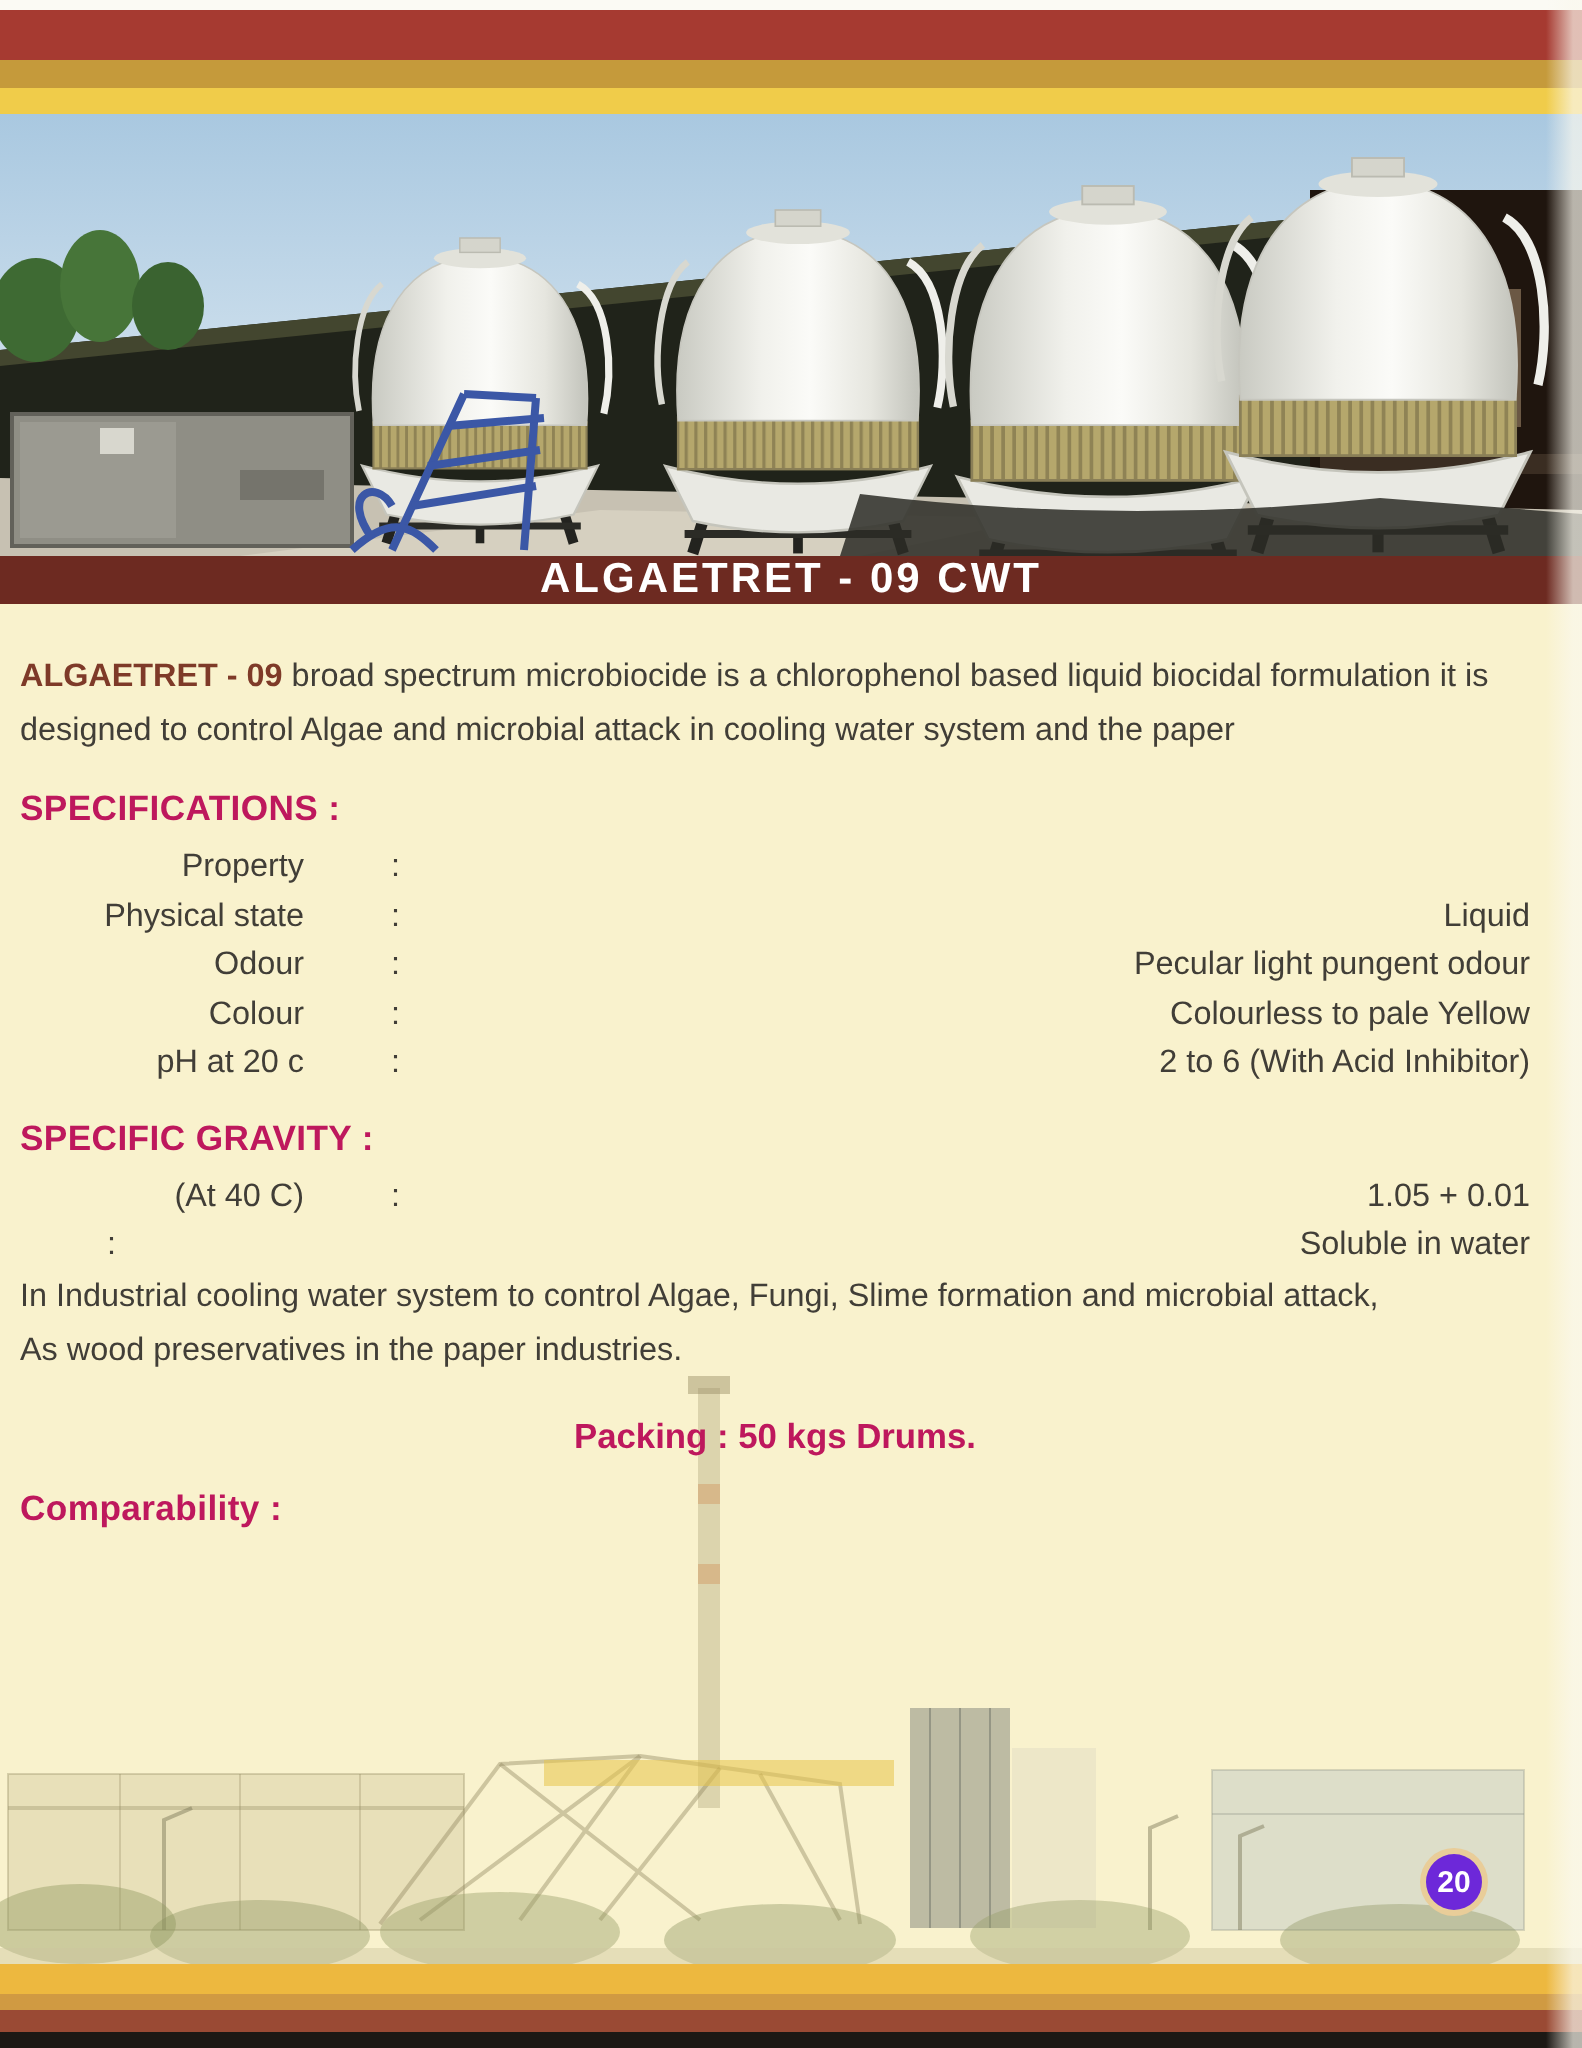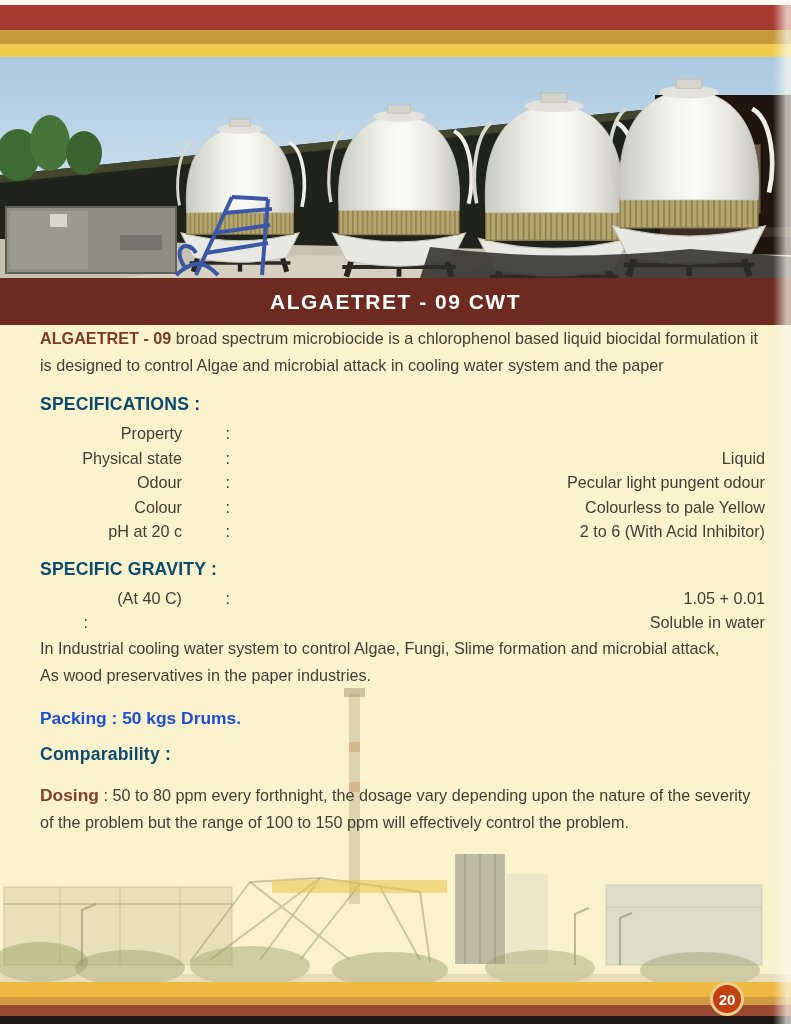--- a/index.html
+++ b/index.html
@@ -21,59 +21,59 @@
   .b-ochre { height:8px;  background:#D09A42; }
   .b-brick { height:11px; background:#9A4A34; }
   .b-black { height:8px;  background:#1C1814; }
 
   
   .photo { position:absolute; top:57px; left:0; width:791px; height:221px; z-index:2; overflow:hidden; }
   .photo svg { display:block; }
 
   
   .banner {
-    position:absolute; top:278px; left:0; right:0; height:47px; z-index:3;
+    position:absolute; top:278px; left:0; right:0; height:24px; z-index:3;
     background:#6D2A21; display:flex; align-items:center; justify-content:center;
   }
   .banner-title {
     color:#FFFFFF; font-weight:bold; font-size:21px; letter-spacing:1.5px;
   }
 
   
   .content {
     position:absolute; top:311px; left:0; width:791px; bottom:42px; z-index:2;
-    box-sizing:border-box; padding:12px 26px 0 40px;
+    box-sizing:border-box; padding:12px 26px 0 10px;
     color:#413E37; font-size:16.2px;
   }
   .intro { margin:2px 0 0; line-height:27px; }
   .lead { font-weight:bold; color:#7E3A28; }
   .section-heading {
-    font-size:17.6px; font-weight:bold; color:#0c4a6e;
+    font-size:17.6px; font-weight:bold; color:#be185d;
     margin:15px 0 6px; letter-spacing:0.2px;
   }
   .spec-table { line-height:24.5px;text-align:right; }
   .spec-row { display:flex; }
   .spec-label { width:142px; flex:none; }
   .spec-colon { width:48px; flex:none; }
   .spec-value { flex:1; }
   .app-line { line-height:27px; }
   .packing {
-    font-size:17.4px; font-weight:bold; color:#1d4ed8; margin:19px 0 0;
+    font-size:17.4px; font-weight:bold; color:#be185d; margin:19px 0 0;text-align:center;
   }
   .body-par { margin:4px 0 0; line-height:27px; }
   .dosing { margin:17px 0 0; line-height:27px; }
   .dosing-label { font-weight:bold; color:#83402C; font-size:17.4px; }
 
   
   .faded-factory { position:absolute; left:0; bottom:42px; width:791px; height:300px; z-index:1; pointer-events:none; }
 
   
   .page-badge {
-    position:absolute; left:710px; top:982px; width:34px; height:34px; z-index:5;
-    background:#c2410c; border:3px solid rgba(240,214,150,0.95); border-radius:50%;
+    position:absolute; left:710px; top:924px; width:34px; height:34px; z-index:5;
+    background:#6d28d9; border:3px solid rgba(240,214,150,0.95); border-radius:50%;
     box-sizing:border-box; display:flex; align-items:center; justify-content:center;
     color:#FFFFFF; font-weight:bold; font-size:15px;
   }
 
   
   .scan-edge {
     position:absolute; top:0; bottom:0; right:0; width:18px; z-index:6; pointer-events:none;
     background:linear-gradient(to right, rgba(250,248,238,0), rgba(250,248,238,0.7) 75%);
   }
 </style>
@@ -256,21 +256,20 @@
 
   <div>
     <div class="app-line">In Industrial cooling water system to control Algae, Fungi, Slime formation and microbial attack,</div>
     <div class="app-line">As wood preservatives in the paper industries.</div>
   </div>
 
   <p class="packing">Packing : 50 kgs Drums.</p>
 
   <div class="section-heading">Comparability :</div>
 
-  <p class="dosing"><span class="dosing-label">Dosing</span><span> : 50 to 80 ppm every forthnight,  the dosage vary depending upon the nature of the severity of the problem but the range of 100 to 150 ppm will effectively control the problem.</span></p>
 
 </div>
 
 <div class="page-badge">
   <span>20</span>
 </div>
 
 <div class="bottom-stripes">
   <div class="stripe b-gold"></div>
   <div class="stripe b-ochre"></div>

